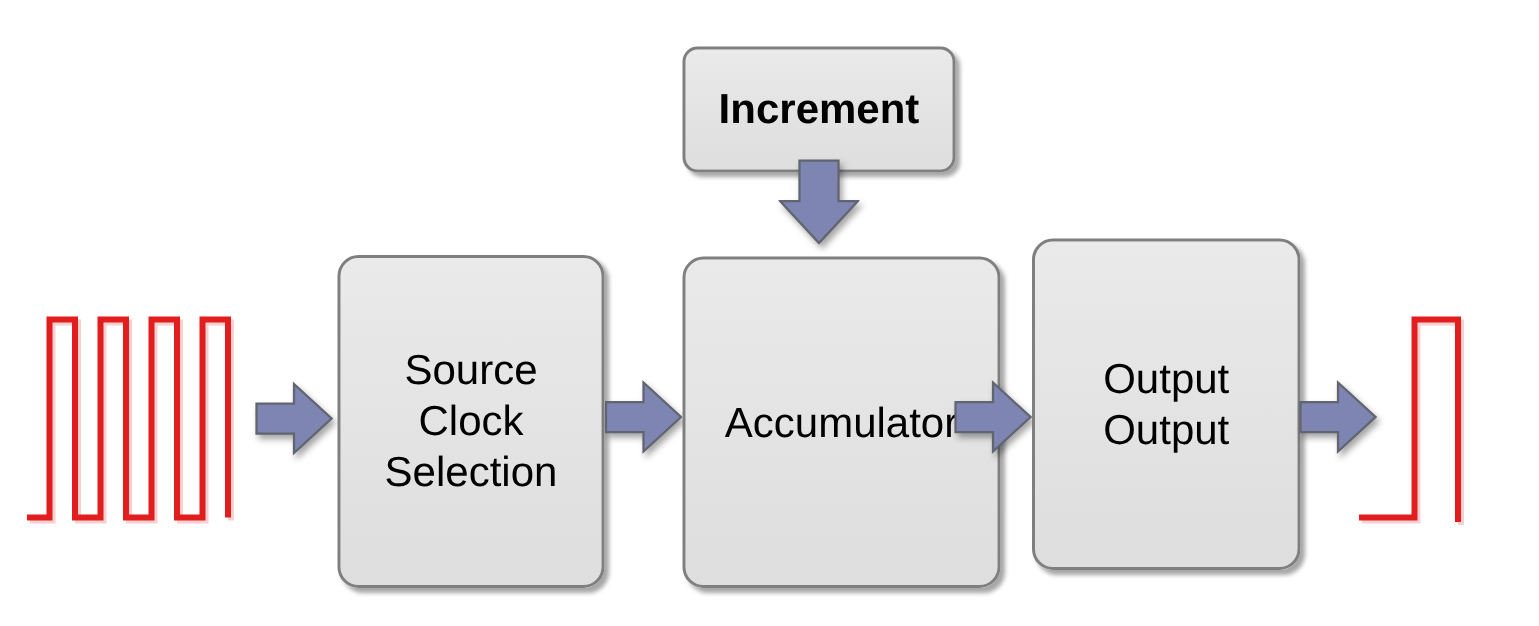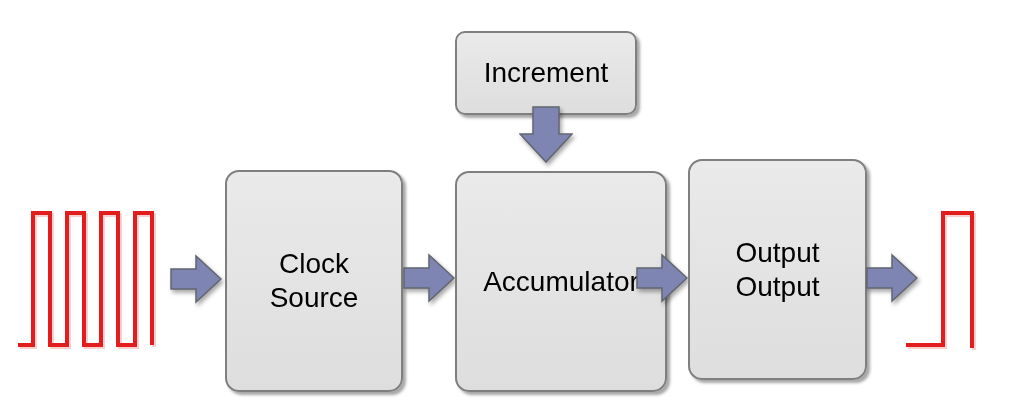--- a/index.html
+++ b/index.html
@@ -58,29 +58,30 @@
 
   <svg class="wave-svg" style="left:14px; top:207px;" width="148" height="146" viewBox="0 0 148 146" aria-hidden="true">
     <path d="M4,138 H19 V6 H36 V138 H53 V6 H70 V138 H87 V6 H104 V138 H121 V6 H138 V138"></path>
   </svg>
 
   <svg class="arrow-svg" style="left:170px; top:254px;" width="52" height="50" viewBox="0 0 52 50" aria-hidden="true">
     <polygon points="1,15 26,15 26,2 51,25 26,48 26,35 1,35"></polygon>
   </svg>
 
   <div class="box big" style="left:225px; top:170px; width:178px; height:222px;">
+    <span>Source</span>
     <span>Clock</span>
-    <span>Source</span>
+    <span>Selection</span>
   </div>
 
   <svg class="arrow-svg" style="left:403px; top:253px;" width="52" height="50" viewBox="0 0 52 50" aria-hidden="true">
     <polygon points="1,15 26,15 26,2 51,25 26,48 26,35 1,35"></polygon>
   </svg>
 
-  <div class="box small" style="left:455px; top:31px; width:182px; height:84px;">
+  <div class="box small" style="left:455px; top:31px; width:182px; height:84px;font-weight:bold;">
     <span>Increment</span>
   </div>
 
   <svg class="arrow-svg" style="left:519px; top:106px;" width="54" height="57" viewBox="0 0 54 57" aria-hidden="true">
     <polygon points="14,1 40,1 40,28 53,28 27,56 1,28 14,28"></polygon>
   </svg>
 
   <div class="box big" style="left:455px; top:171px; width:212px; height:221px;">
     <span>Accumulator</span>
   </div>

